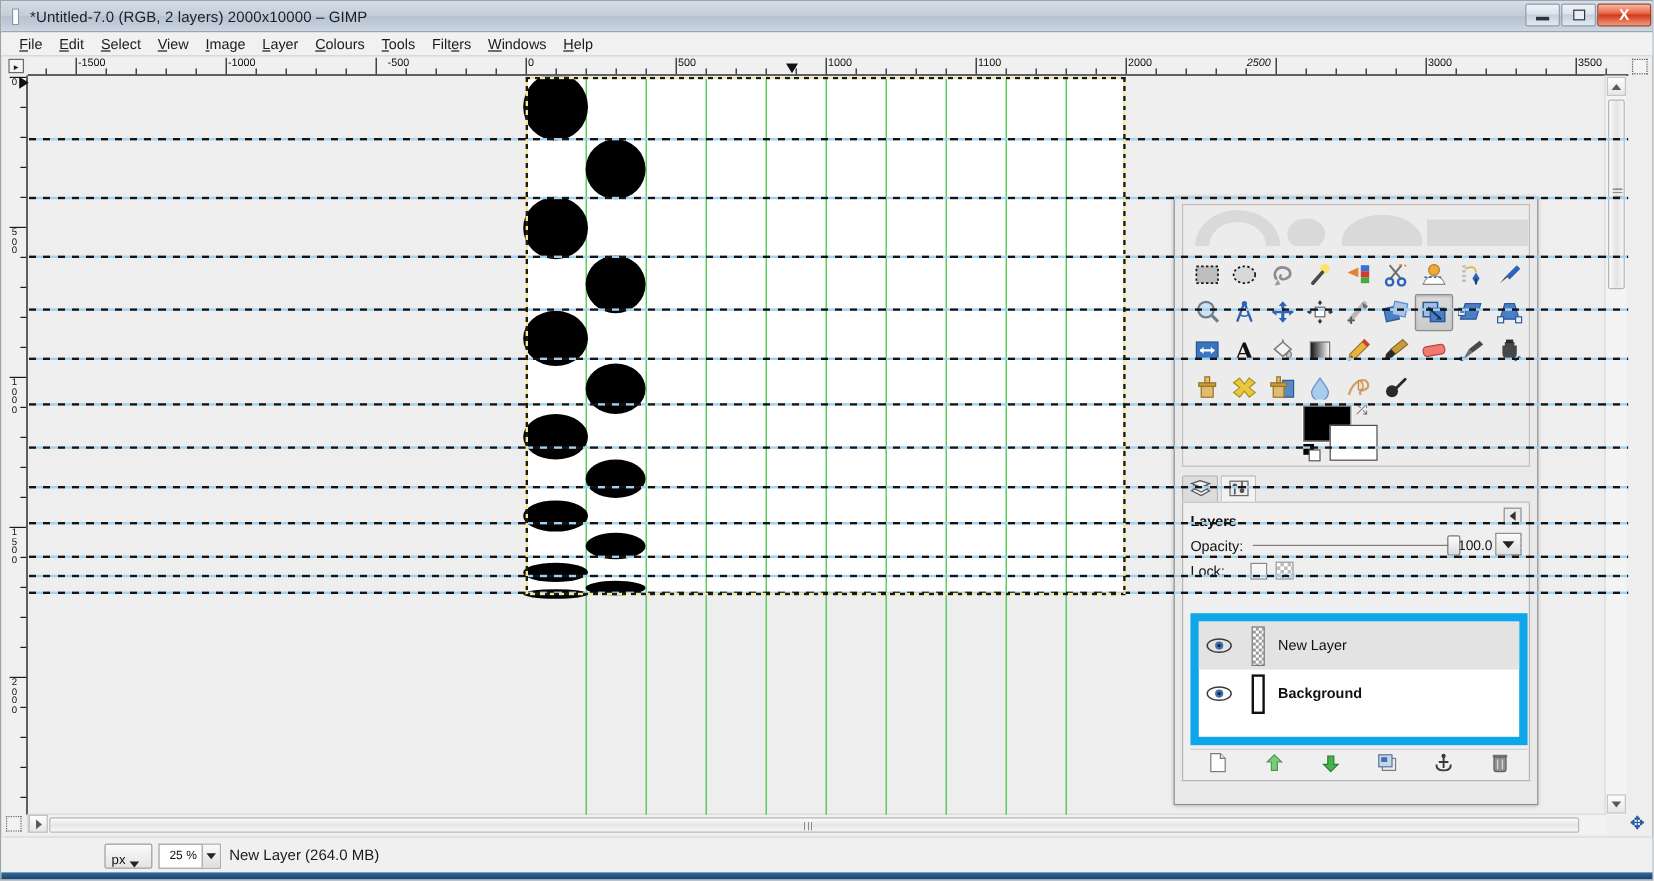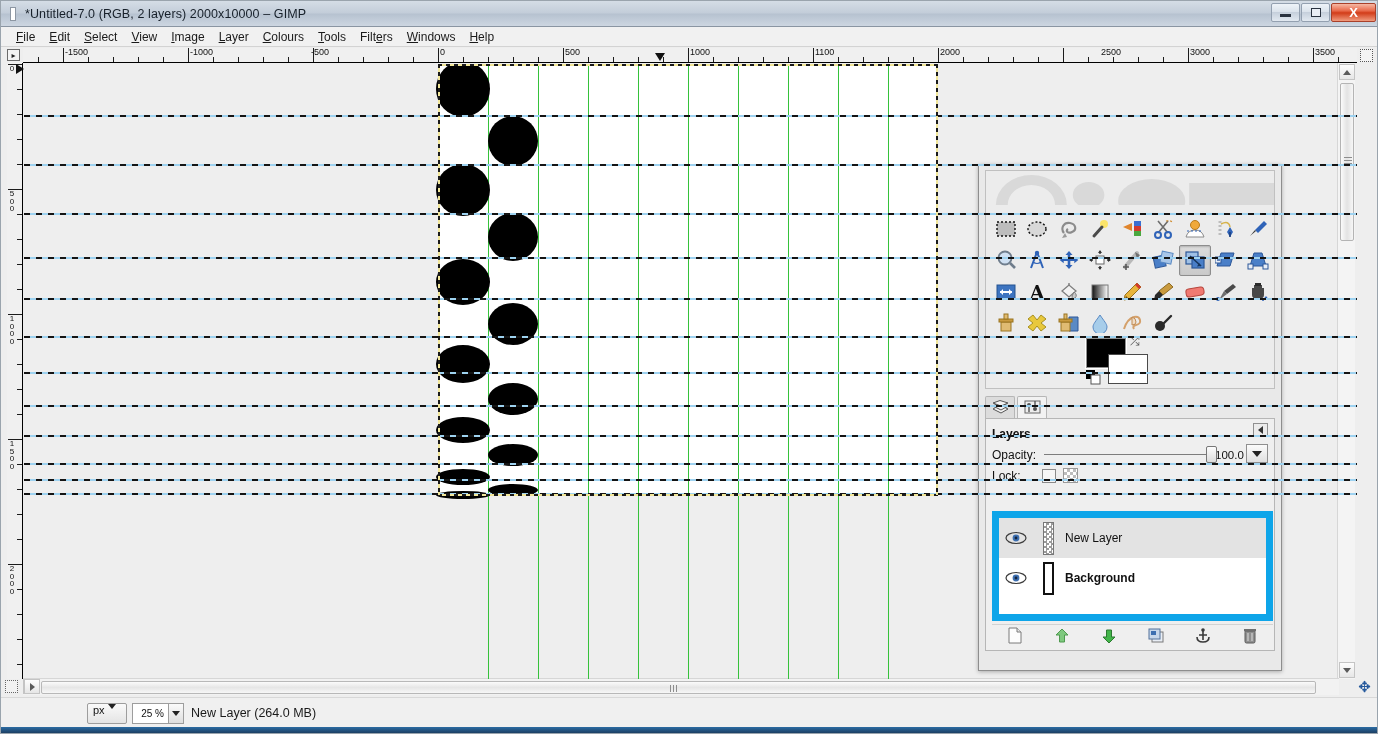--- a/index.html
+++ b/index.html
@@ -209,21 +209,21 @@
   
   #statusbar {
     position: absolute; left: 0; bottom: 0; width: 1378px; height: 36px;
     background: #f0f0f0; border-top: 1px solid #d8d8d8;
     display: flex; align-items: center;
   }
   #unit-combo {
     position: absolute; left: 86px; top: 5px; width: 40px; height: 21px;
     background: linear-gradient(to bottom,#fafafa,#e4e4e4);
     border: 1px solid #9d9d9d; border-radius: 2px;
-    display: flex; align-items: flex-start; padding-left: 5px; gap: 3px;
+    display: flex; align-items: flex-end; padding-left: 5px; gap: 3px;
     font-size: 11px; color: #111;
   }
   #unit-combo .caret { width:0;height:0;border-left:4px solid transparent;border-right:4px solid transparent;border-top:5px solid #222; }
   #zoom-entry {
     position: absolute; left: 131px; top: 5px; width: 52px; height: 21px;
     background: #ffffff; border: 1px solid #9d9d9d; display: flex; align-items: center;
   }
   #zoom-entry .zval { flex: 1; text-align: right; padding-right: 4px; font-size: 10px; color: #111; }
   #zoom-entry .zbtn {
     width: 15px; height: 19px; background: linear-gradient(to bottom,#fafafa,#dedede);
@@ -408,33 +408,33 @@
     <div class="menu-item"><u>H</u>elp</div>
   </div>
 
   <div id="corner-btn">▸</div>
   <div id="hruler">
       <div class="tick major" style="left: 40px;"></div>
       <div class="lbl" style="left: 42px;">-1500</div>
       <div class="tick major" style="left: 165px;"></div>
       <div class="lbl" style="left: 167px;">-1000</div>
       <div class="tick major" style="left: 290px;"></div>
-      <div class="lbl" style="left: 288px;">-500</div>
+      <div class="lbl" style="left: 300px;">-500</div>
       <div class="tick major" style="left: 415px;"></div>
       <div class="lbl" style="left: 417px;">0</div>
       <div class="tick major" style="left: 540px;"></div>
       <div class="lbl" style="left: 542px;">500</div>
       <div class="tick major" style="left: 665px;"></div>
       <div class="lbl" style="left: 667px;">1000</div>
       <div class="tick major" style="left: 790px;"></div>
       <div class="lbl" style="left: 792px;">1100</div>
       <div class="tick major" style="left: 915px;"></div>
       <div class="lbl" style="left: 917px;">2000</div>
       <div class="tick major" style="left: 1040px;"></div>
-      <div class="lbl" style="left: 1078px;">2500</div>
+      <div class="lbl" style="left: 1016px; font-style: italic;">2500</div>
       <div class="tick major" style="left: 1165px;"></div>
       <div class="lbl" style="left: 1167px;">3000</div>
       <div class="tick major" style="left: 1290px;"></div>
       <div class="lbl" style="left: 1292px;">3500</div>
       <div class="tick minor" style="left: 15px;"></div>
       <div class="tick minor" style="left: 65px;"></div>
       <div class="tick minor" style="left: 90px;"></div>
       <div class="tick minor" style="left: 115px;"></div>
       <div class="tick minor" style="left: 140px;"></div>
       <div class="tick minor" style="left: 190px;"></div>

